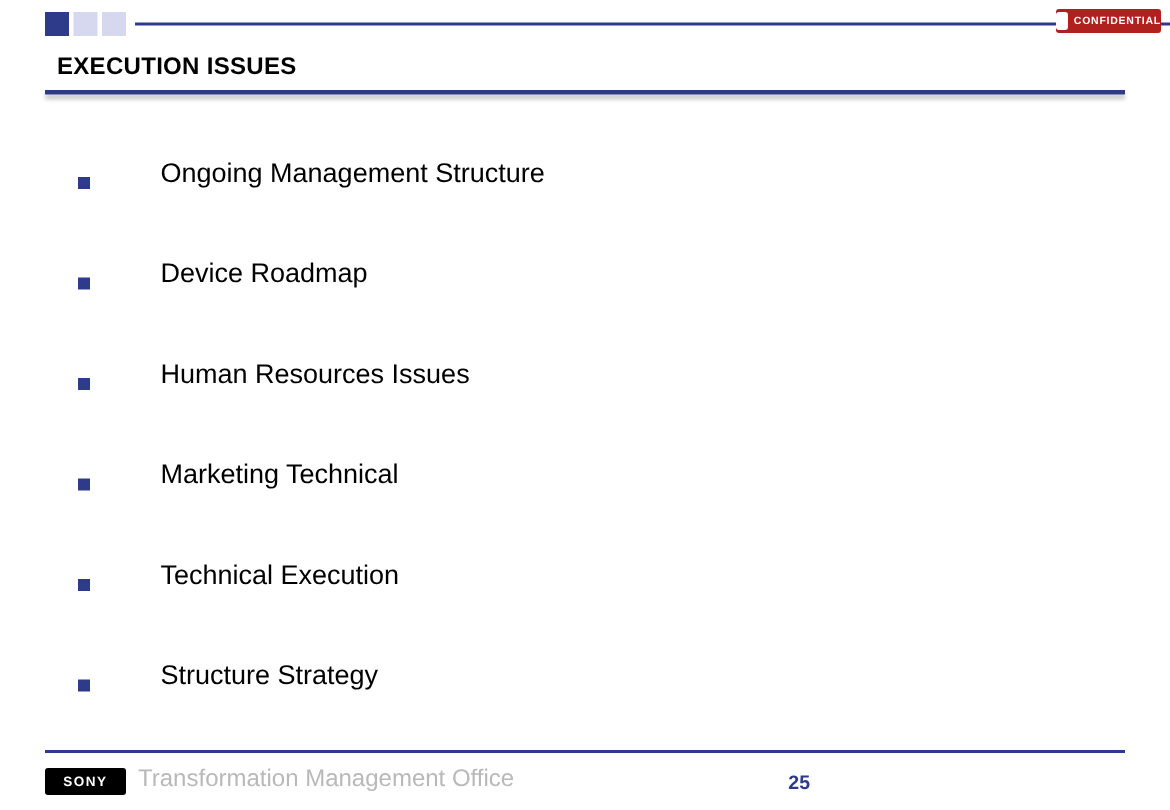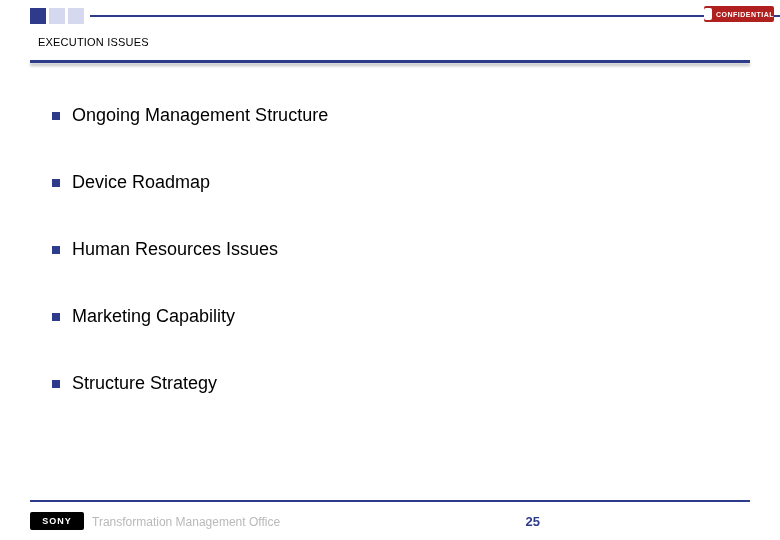--- a/index.html
+++ b/index.html
@@ -13,35 +13,35 @@
   .topbar .sq { width: 16px; height: 16px; background: #2e3a8a; }
   .topbar .sq.light { background: #d5d8ee; }
   .topbar .line { position: absolute; left: 60px; right: 0; top: 7px; height: 2px; background: #2e3a8a; }
 
   
   .badge { position: absolute; top: 6px; right: 6px; width: 70px; height: 16px; background: #b0201e; border-radius: 2px; display: flex; align-items: center; justify-content: center; }
   .badge .glyph { width: 12px; height: 12px; background: #fff; border-radius: 2px; display: inline-block; margin-right: 4px; }
   .badge .txt { color: #fff; font-size: 7px; letter-spacing: 0.5px; font-weight: bold; }
 
   
-  .title { position: absolute; top: 36px; left: 38px; font-size: 11px; font-weight: normal; letter-spacing: 0.2px; text-align: right; }
+  .title { position: absolute; top: 36px; left: 38px; font-size: 16px; font-weight: bold; letter-spacing: 0.2px; text-align: right; }
   .title-underline { position: absolute; top: 60px; left: 30px; right: 30px; height: 3px; background: #2e3a8a; box-shadow: 0 3px 3px rgba(0,0,0,0.25); }
 
   
   .bullets { position: absolute; top: 105px; left: 52px; right: 60px; }
-  .bullet-item { display: flex; align-items: center; margin-bottom: 46px; }
+  .bullet-item { display: flex; align-items: flex-end; margin-bottom: 46px; gap: 35px; }
   .bullet-mark { width: 8px; height: 8px; background: #2e3a8a; flex: 0 0 auto; margin-right: 12px; }
   .bullet-text { font-size: 18px; }
 
   
   .footer-line { position: absolute; left: 30px; right: 30px; bottom: 38px; height: 2px; background: #2e3a8a; }
   .footer { position: absolute; left: 0; right: 0; bottom: 0; height: 36px; }
   .logo { position: absolute; left: 30px; bottom: 10px; width: 54px; height: 18px; background: #000; border-radius: 2px; display: flex; align-items: center; justify-content: center; }
   .logo span { color: #fff; font-size: 9px; font-weight: bold; letter-spacing: 1px; font-family: Arial, sans-serif; }
-  .footer-text { position: absolute; left: 92px; bottom: 11px; font-size: 12px; color: #b9b9b9; }
+  .footer-text { position: absolute; left: 92px; bottom: 11px; font-size: 16px; color: #b9b9b9; }
   .page-number { position: absolute; right: 240px; bottom: 11px; font-size: 13px; color: #2e3a8a; font-weight: bold; }
 </style>
 </head>
 <body>
 
 <div class="slide">
 
   <div class="topbar">
     <div class="squares">
       <div class="sq"></div>
@@ -67,21 +67,25 @@
     <div class="bullet-item">
       <div class="bullet-mark"></div>
       <div class="bullet-text">Device Roadmap</div>
     </div>
     <div class="bullet-item">
       <div class="bullet-mark"></div>
       <div class="bullet-text">Human Resources Issues</div>
     </div>
     <div class="bullet-item">
       <div class="bullet-mark"></div>
-      <div class="bullet-text">Marketing Capability</div>
+      <div class="bullet-text">Marketing Technical</div>
+    </div>
+    <div class="bullet-item">
+      <div class="bullet-mark"></div>
+      <div class="bullet-text">Technical Execution</div>
     </div>
     <div class="bullet-item">
       <div class="bullet-mark"></div>
       <div class="bullet-text">Structure Strategy</div>
     </div>
   </div>
 
   <div class="footer-line"></div>
   <div class="footer">
     <div class="logo">

